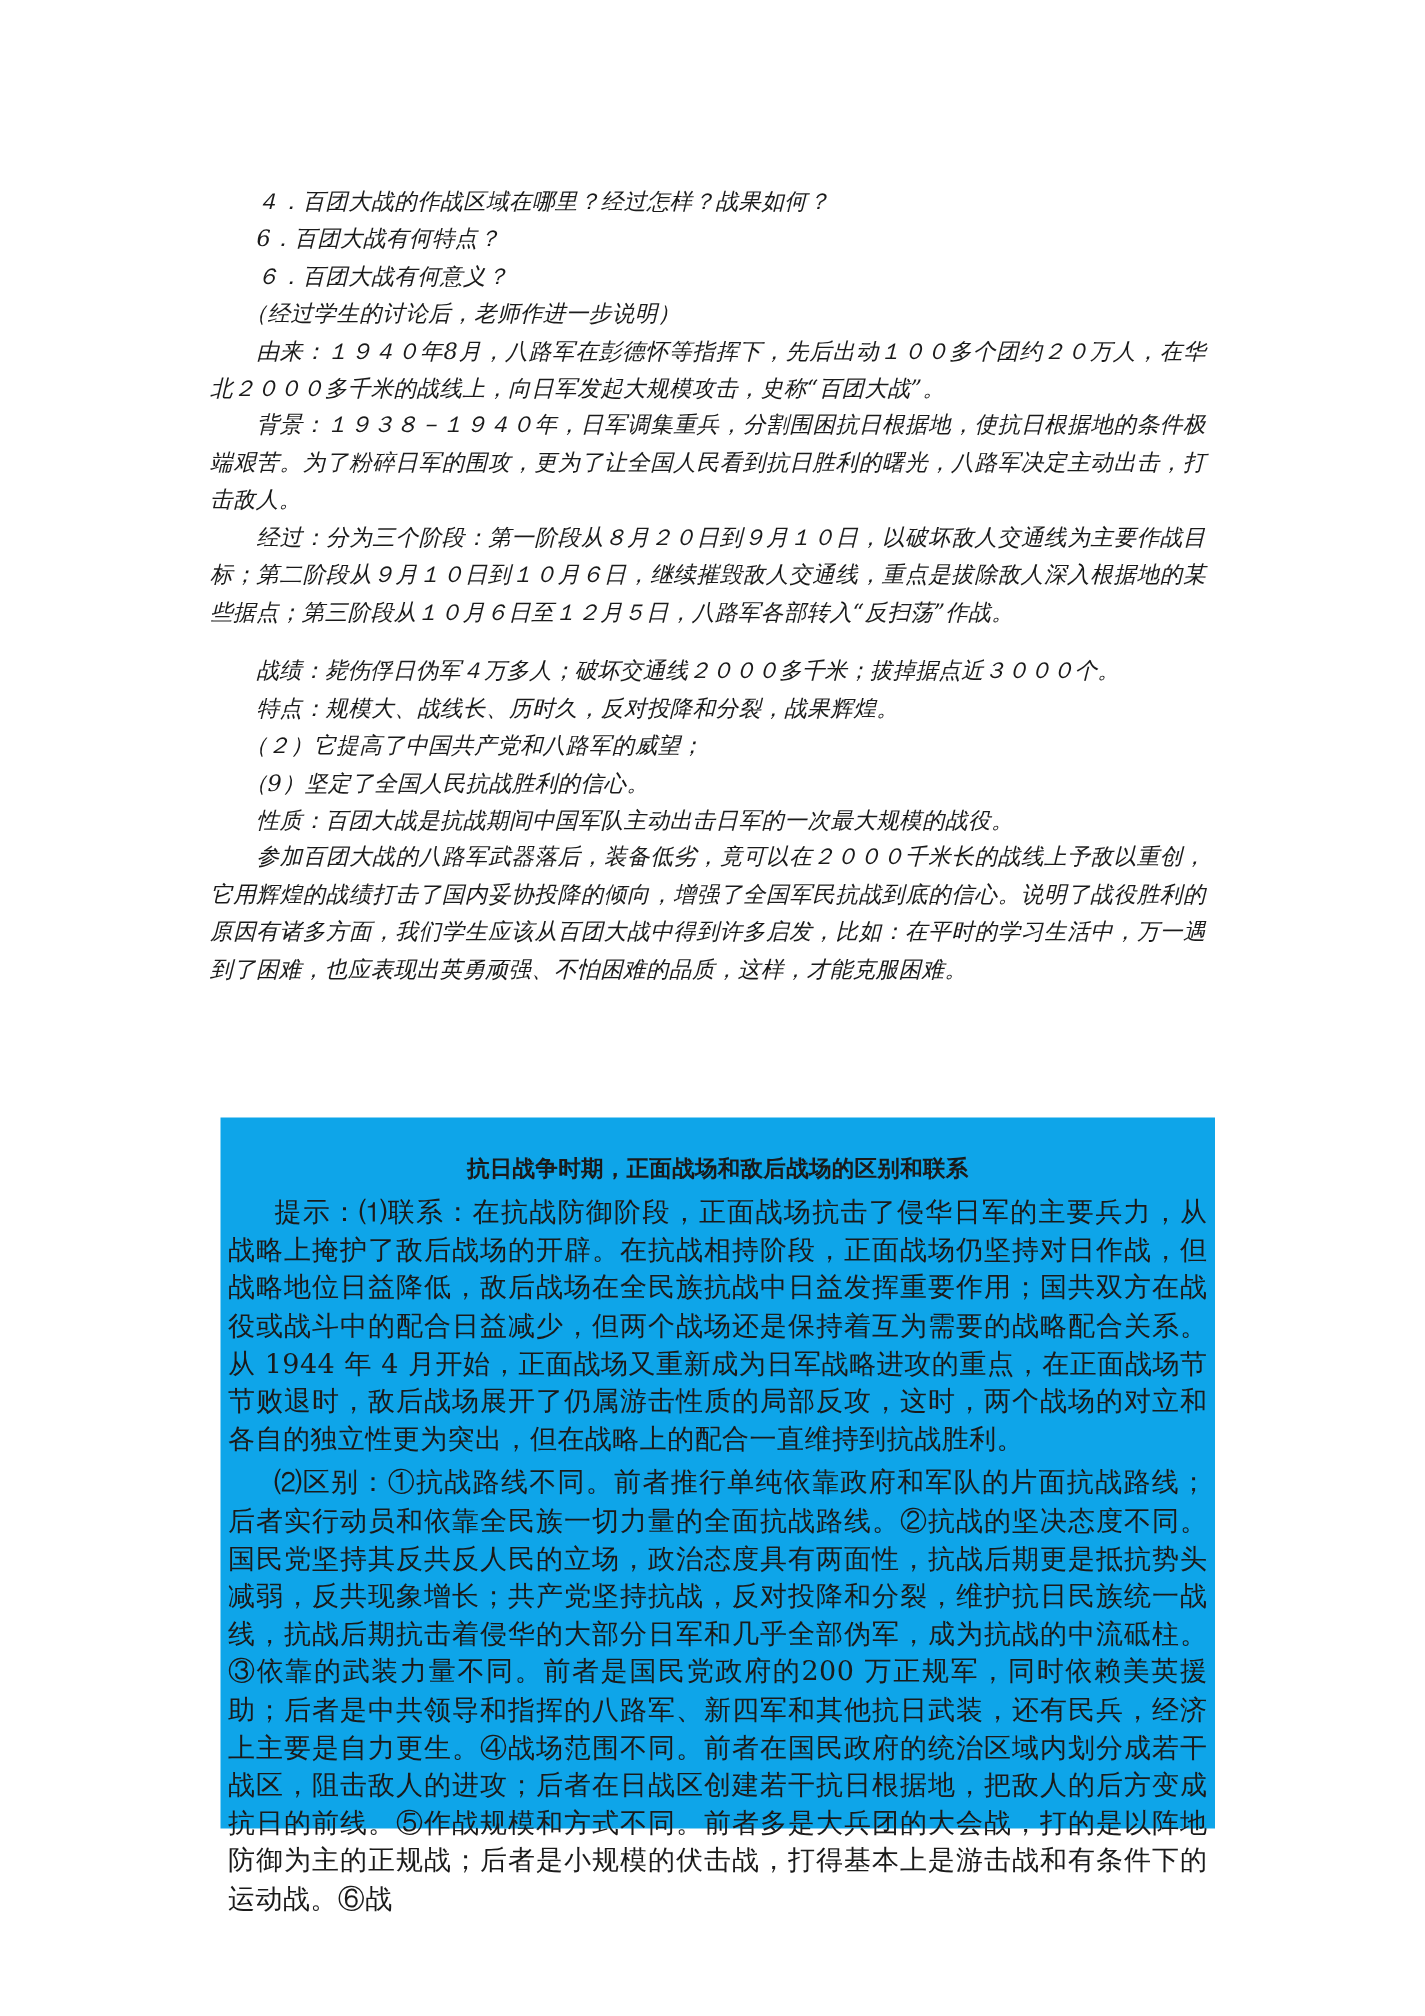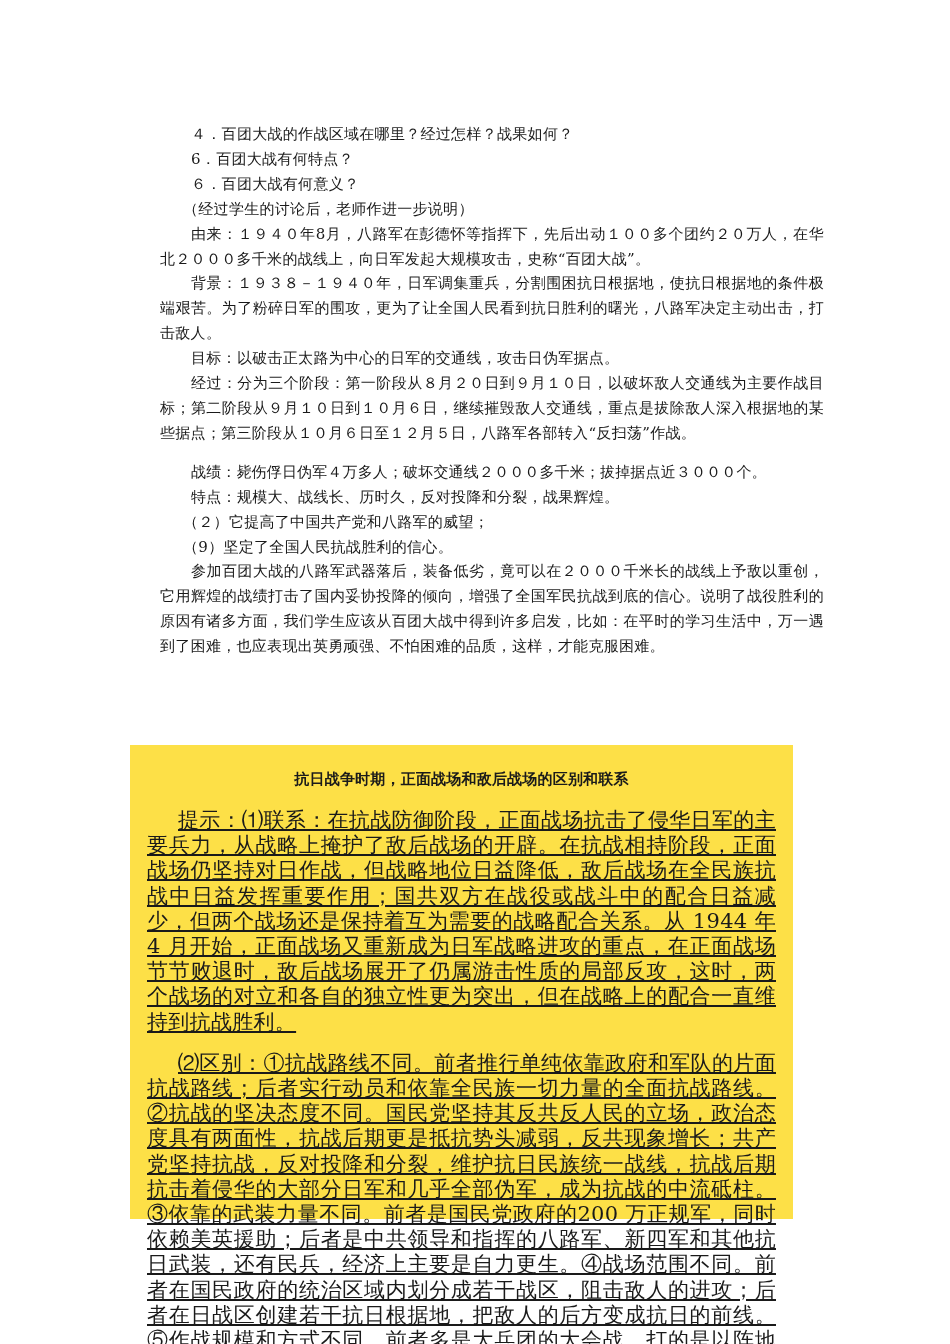--- a/index.html
+++ b/index.html
@@ -10,88 +10,88 @@
     body {
       width: 950px;
       height: 1344px;
       position: relative;
       overflow: hidden;
       font-family: "DejaVu Serif", "Liberation Serif", serif;
       color: #1a1a1a;
     }
     .page {
       position: absolute;
-      left: 160px;
+      left: 140px;
       top: 122px;
       width: 664px;
+      font-style: italic;
     }
     .p {
       font-size: 15px;
       line-height: 24.9px;
       margin: 0;
       text-align: justify;
       text-justify: inter-character;
       letter-spacing: 0.3px;
       white-space: normal;
       word-break: break-all;
     }
     .indent1 { text-indent: 31px; }
     .indent-half { text-indent: 23px; }
     .note-box {
       position: absolute;
-      left: 130px;
+      left: 147px;
       top: 745px;
       width: 663px;
       height: 474px;
-      background: #fde047;
+      background: #0ea5e9;
     }
     .note-inner {
       position: absolute;
       left: 1px;
       top: 22px;
       width: 661px;
     }
     .note-title {
       font-family: "DejaVu Sans", "Liberation Sans", sans-serif;
       font-weight: bold;
       font-size: 15px;
       line-height: 24.9px;
       text-align: center;
       margin: 0 0 1px 0;
       letter-spacing: 0.2px;
     }
     .note-p {
-      font-size: 21px;
+      font-size: 18px;
       line-height: 25.2px;
-      margin: 16px;
+      margin: 4px;
       text-align: justify;
       text-justify: inter-character;
       letter-spacing: 0.3px;
       word-break: break-all;
       text-indent: 31px;
-      text-decoration: underline;
     }
     .note-p + .note-p { margin-top: 3px; }
   </style>
 </head>
 <body>
 
 <div class="page">
   <p class="p indent1">４．百团大战的作战区域在哪里？经过怎样？战果如何？</p>
   <p class="p indent1">6．百团大战有何特点？</p>
   <p class="p indent1">６．百团大战有何意义？</p>
   <p class="p indent-half">（经过学生的讨论后，老师作进一步说明）</p>
   <p class="p indent1">由来：１９４０年8月，八路军在彭德怀等指挥下，先后出动１００多个团约２０万人，在华北２０００多千米的战线上，向日军发起大规模攻击，史称“百团大战”。</p>
   <p class="p indent1">背景：１９３８－１９４０年，日军调集重兵，分割围困抗日根据地，使抗日根据地的条件极端艰苦。为了粉碎日军的围攻，更为了让全国人民看到抗日胜利的曙光，八路军决定主动出击，打击敌人。</p>
-  <p class="p indent1">目标：以破击正太路为中心的日军的交通线，攻击日伪军据点。</p>
   <p class="p indent1">经过：分为三个阶段：第一阶段从８月２０日到９月１０日，以破坏敌人交通线为主要作战目标；第二阶段从９月１０日到１０月６日，继续摧毁敌人交通线，重点是拔除敌人深入根据地的某些据点；第三阶段从１０月６日至１２月５日，八路军各部转入“反扫荡”作战。</p>
   <p class="p indent1" style="white-space:nowrap;letter-spacing:0.15px;margin-top:14px;">战绩：毙伤俘日伪军４万多人；破坏交通线２０００多千米；拔掉据点近３０００个。</p>
   <p class="p indent1">特点：规模大、战线长、历时久，反对投降和分裂，战果辉煌。</p>
   <p class="p indent-half">（２）它提高了中国共产党和八路军的威望；</p>
   <p class="p indent-half">（9）坚定了全国人民抗战胜利的信心。</p>
+  <p class="p indent1">性质：百团大战是抗战期间中国军队主动出击日军的一次最大规模的战役。</p>
   <p class="p indent1">参加百团大战的八路军武器落后，装备低劣，竟可以在２０００千米长的战线上予敌以重创，它用辉煌的战绩打击了国内妥协投降的倾向，增强了全国军民抗战到底的信心。说明了战役胜利的原因有诸多方面，我们学生应该从百团大战中得到许多启发，比如：在平时的学习生活中，万一遇到了困难，也应表现出英勇顽强、不怕困难的品质，这样，才能克服困难。</p>
 </div>
 
 <div class="note-box">
   <div class="note-inner">
     <p class="note-title">抗日战争时期，正面战场和敌后战场的区别和联系</p>
     <p class="note-p">提示：⑴联系：在抗战防御阶段，正面战场抗击了侵华日军的主要兵力，从战略上掩护了敌后战场的开辟。在抗战相持阶段，正面战场仍坚持对日作战，但战略地位日益降低，敌后战场在全民族抗战中日益发挥重要作用；国共双方在战役或战斗中的配合日益减少，但两个战场还是保持着互为需要的战略配合关系。从 1944 年 4 月开始，正面战场又重新成为日军战略进攻的重点，在正面战场节节败退时，敌后战场展开了仍属游击性质的局部反攻，这时，两个战场的对立和各自的独立性更为突出，但在战略上的配合一直维持到抗战胜利。</p>
     <p class="note-p">⑵区别：①抗战路线不同。前者推行单纯依靠政府和军队的片面抗战路线；后者实行动员和依靠全民族一切力量的全面抗战路线。②抗战的坚决态度不同。国民党坚持其反共反人民的立场，政治态度具有两面性，抗战后期更是抵抗势头减弱，反共现象增长；共产党坚持抗战，反对投降和分裂，维护抗日民族统一战线，抗战后期抗击着侵华的大部分日军和几乎全部伪军，成为抗战的中流砥柱。③依靠的武装力量不同。前者是国民党政府的200 万正规军，同时依赖美英援助；后者是中共领导和指挥的八路军、新四军和其他抗日武装，还有民兵，经济上主要是自力更生。④战场范围不同。前者在国民政府的统治区域内划分成若干战区，阻击敌人的进攻；后者在日战区创建若干抗日根据地，把敌人的后方变成抗日的前线。⑤作战规模和方式不同。前者多是大兵团的大会战，打的是以阵地防御为主的正规战；后者是小规模的伏击战，打得基本上是游击战和有条件下的运动战。⑥战</p>
   </div>
 </div>

